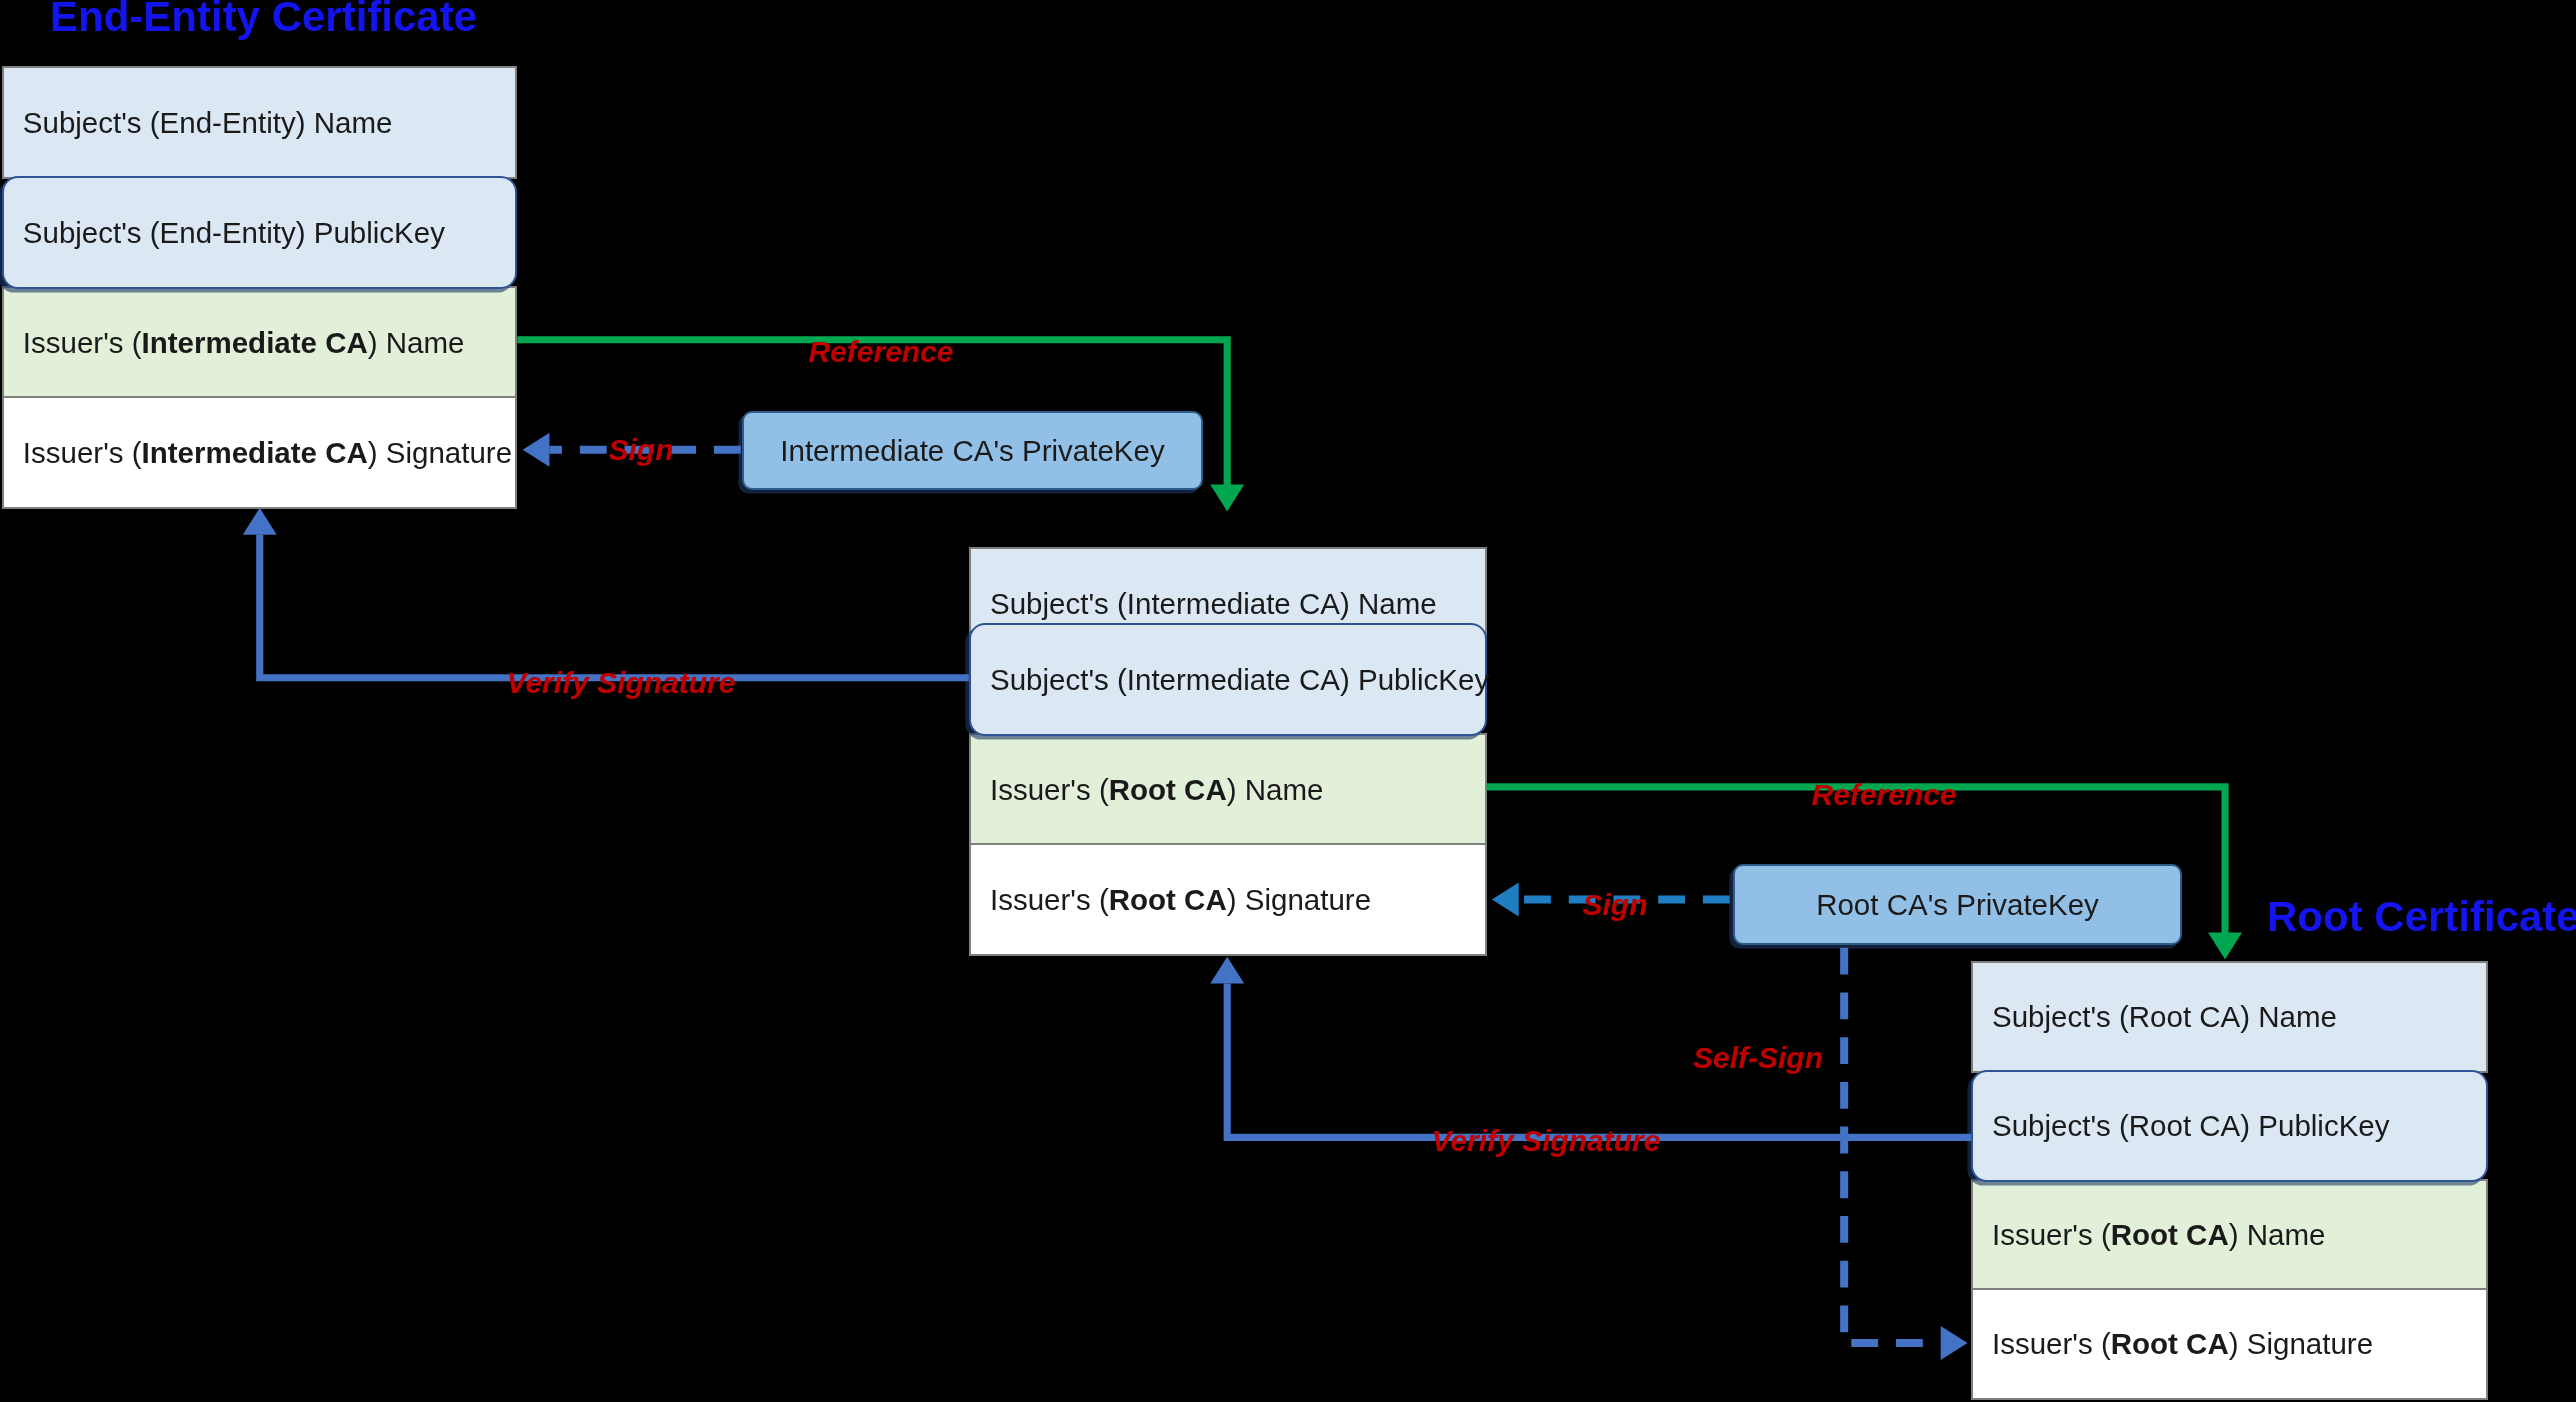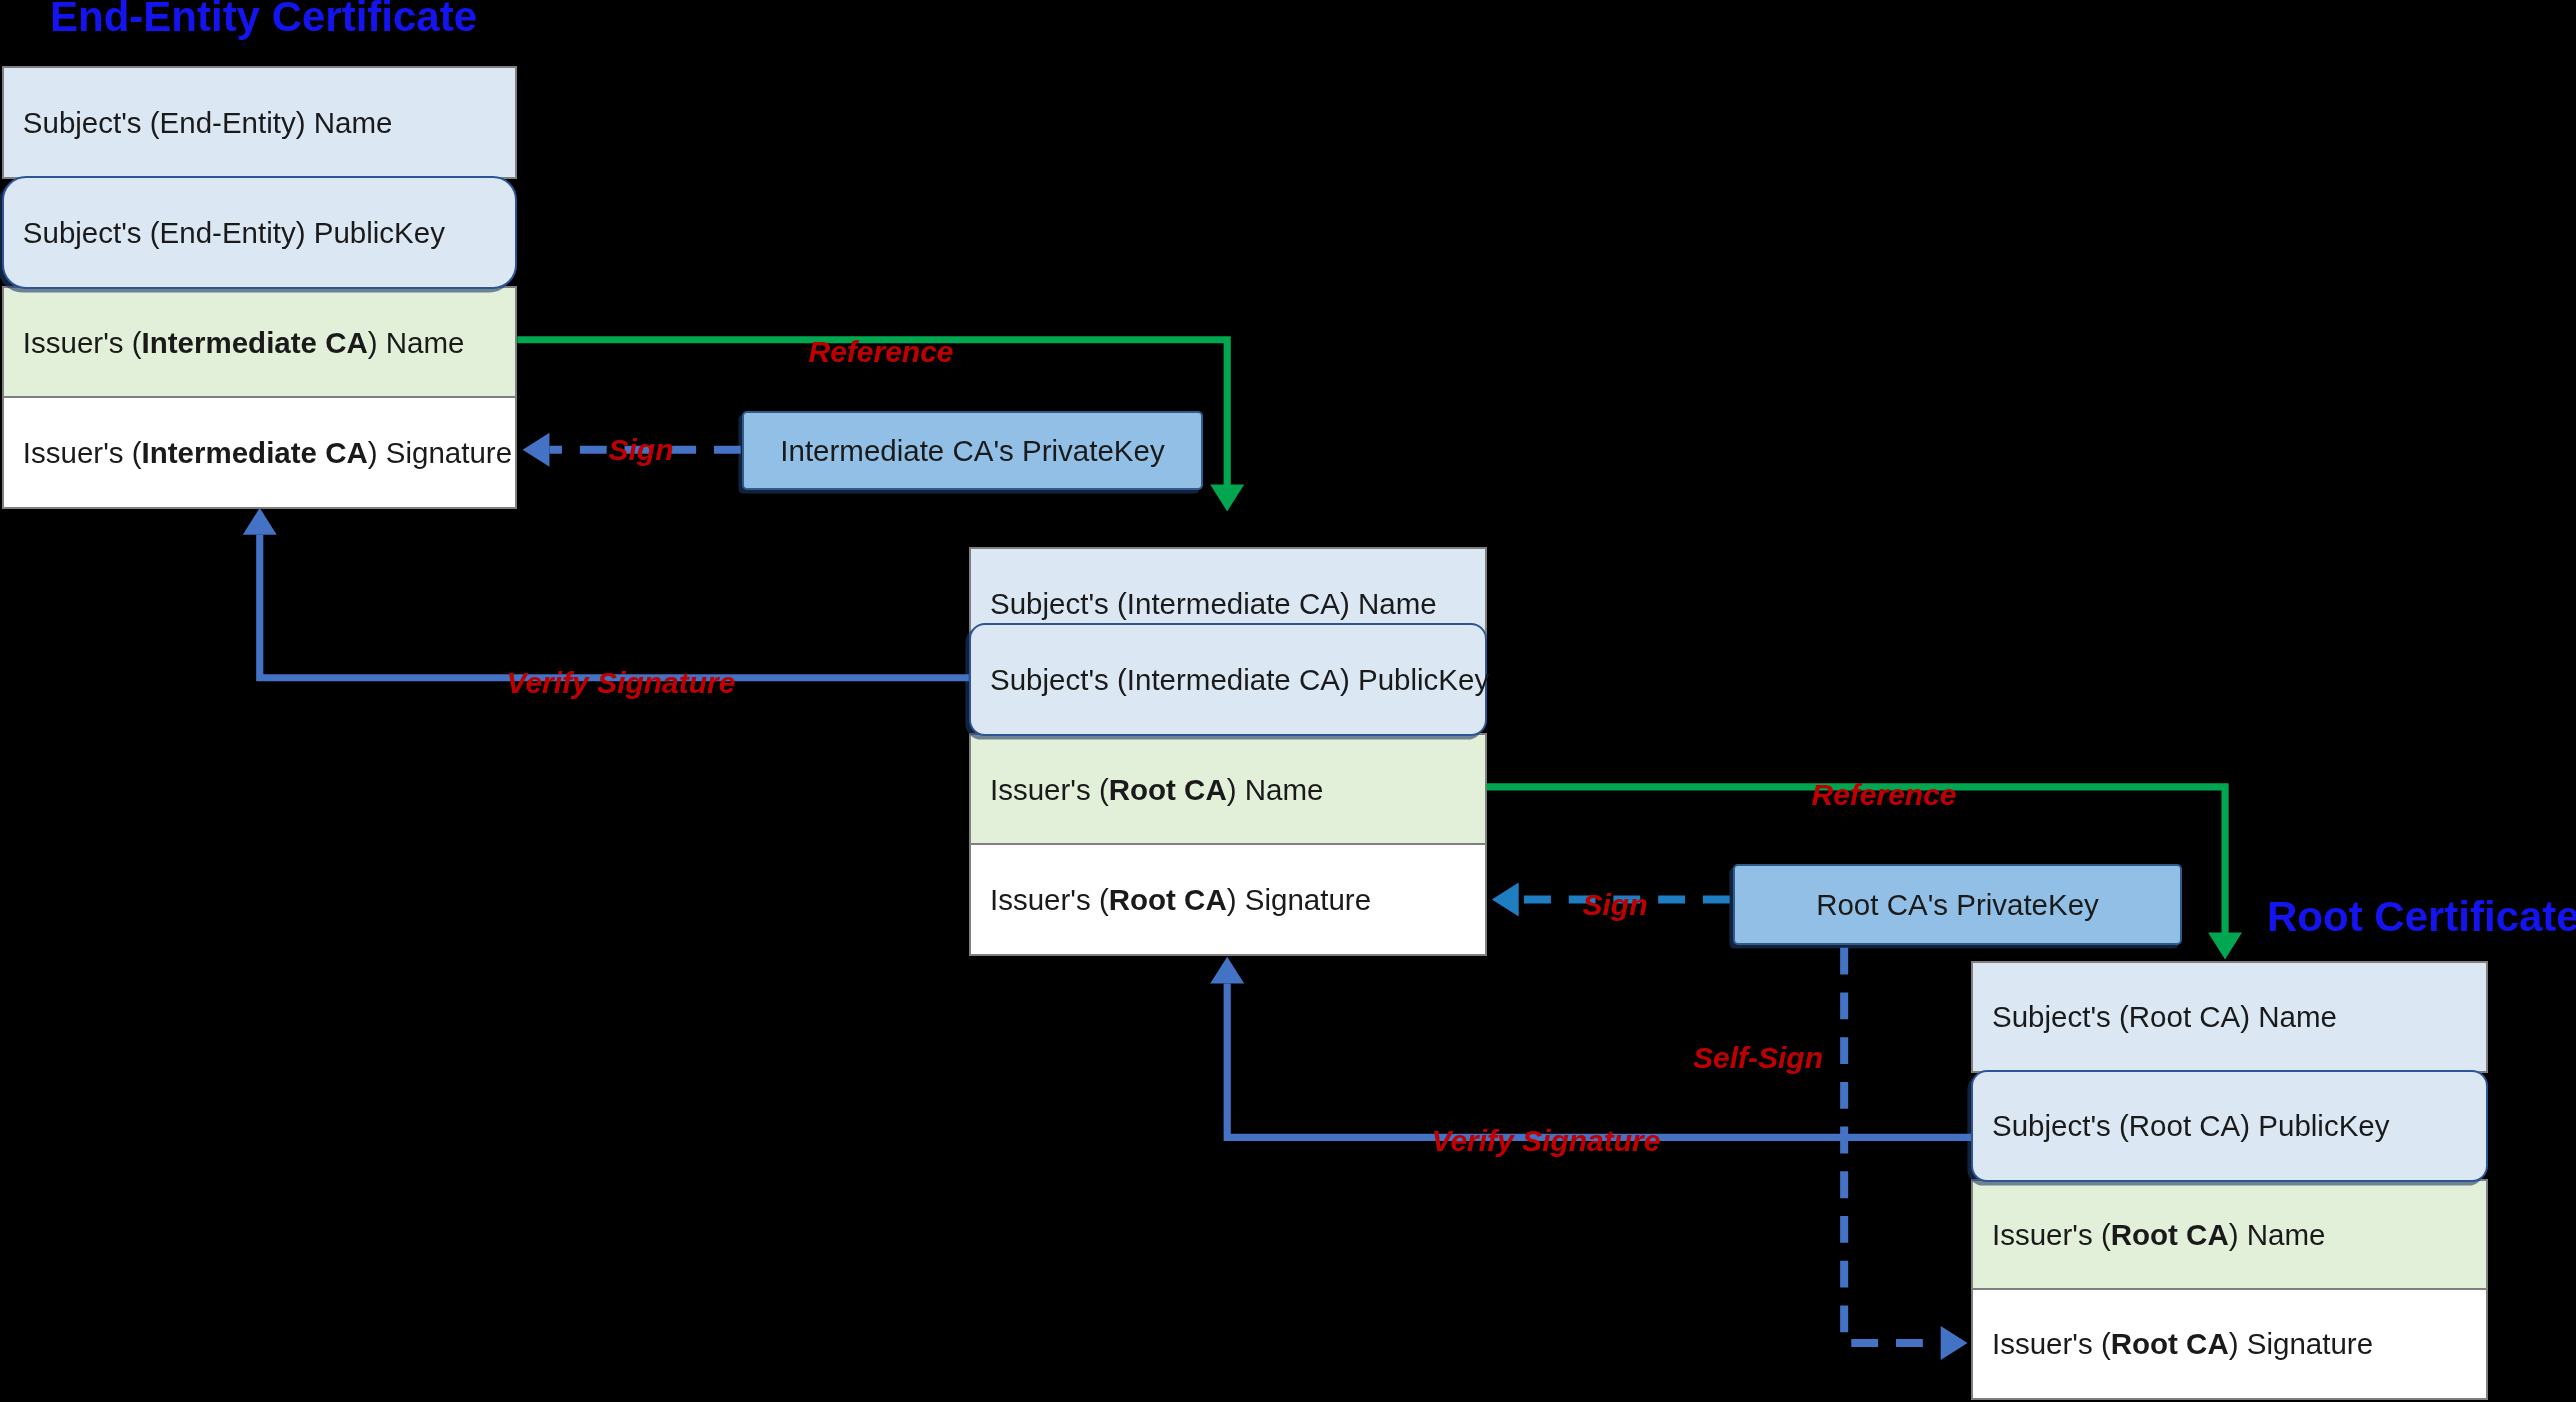--- a/index.html
+++ b/index.html
@@ -12,21 +12,21 @@
   .row.h125{height:112px;align-items:center;}
   .fill-blue{background:#dbe8f4;}
   .fill-green{background:#e2efd9;}
   .fill-white{background:#ffffff;}
   .pubkey{border:2.7px solid #2e5496;border-radius:16px;z-index:3;
           box-shadow:-3.6px 3.6px 0 rgba(31,56,100,0.6);}
   .bold{font-weight:700;}
   
   .cert-title{position:absolute;font-size:42px;font-weight:700;color:#1414f0;white-space:nowrap;}
   
-  .pkbox{position:absolute;background:#92bfe6;border:2.7px solid #2e5c8a;border-radius:5px;
+  .pkbox{position:absolute;background:#92bfe6;border:2.7px solid #2e5c8a;border-radius:10px;
          box-sizing:border-box;display:flex;align-items:center;justify-content:center;
          font-size:29.5px;white-space:nowrap;z-index:4;box-shadow:-3.6px 3.6px 0 rgba(31,56,100,0.6);}
   
   .arrow-label{position:absolute;transform:translateX(-50%);color:#c00000;font-size:30px;
                font-weight:700;font-style:italic;white-space:nowrap;z-index:6;margin-top:36px;}
   #arrows{position:absolute;left:0;top:0;z-index:5;pointer-events:none;}
 </style>
 </head>
 <body>
 
@@ -63,21 +63,21 @@
     </g>
   </svg>
 
   <div class="cert-title" style="left:50px;top:-7.2px;">End-Entity Certificate</div>
 
   <div class="row fill-blue" style="left:1.8px;top:66px;width:515px;">
     <span>Subject's (End-Entity) Name</span>
       <span class="bold"></span>
       <span></span>
   </div>
-  <div class="row fill-blue pubkey" style="left:1.8px;top:176px;width:515px;border-radius:24px;">
+  <div class="row fill-blue pubkey" style="left:1.8px;top:176px;width:515px;">
     <span>Subject's (End-Entity) PublicKey</span>
       <span class="bold"></span>
       <span></span>
   </div>
   <div class="row fill-green" style="left:1.8px;top:286px;width:515px;">
     <span>Issuer's (</span>
       <span class="bold">Intermediate CA</span>
       <span>) Name</span>
   </div>
   <div class="row fill-white" style="left:1.8px;top:396px;width:515px;">

